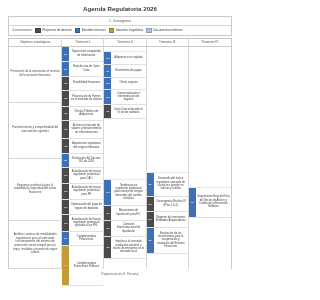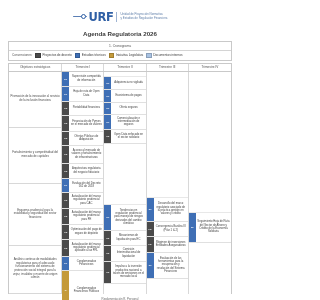--- a/index.html
+++ b/index.html
@@ -56,34 +56,20 @@
   .spacer{border-bottom:0.5px solid #e8e8e8;}
 
   
   .footer{text-align:center;font-size:2.9px;color:#6a6a6a;margin-top:3px;}
 </style>
 </head>
 <body>
 
 <div class="page">
 
-  <div class="logo-row">
-    <div class="logo-mark">
-      <span class="logo-swoosh">
-        <span class="bar"></span>
-          <span class="dot"></span>
-      </span>
-      <span class="logo-urf">URF</span>
-      <span class="logo-divider"></span>
-      <span class="logo-sub">
-        <span>Unidad de Proyección Normativa</span><br>
-        <span>y Estudios de Regulación Financiera</span>
-      </span>
-    </div>
-  </div>
 
   <div class="doc-title">Agenda Regulatoria 2026</div>
 
   <div class="band">
     <div class="band-title">1. Cronograma</div>
     <div class="legend">
       <span class="legend-label">Convenciones:</span>
       <span id="legend-items" style="display:flex;align-items:center;">
           <span class="legend-item">
             <span class="sw" style="background: rgb(74, 74, 74);"></span>

